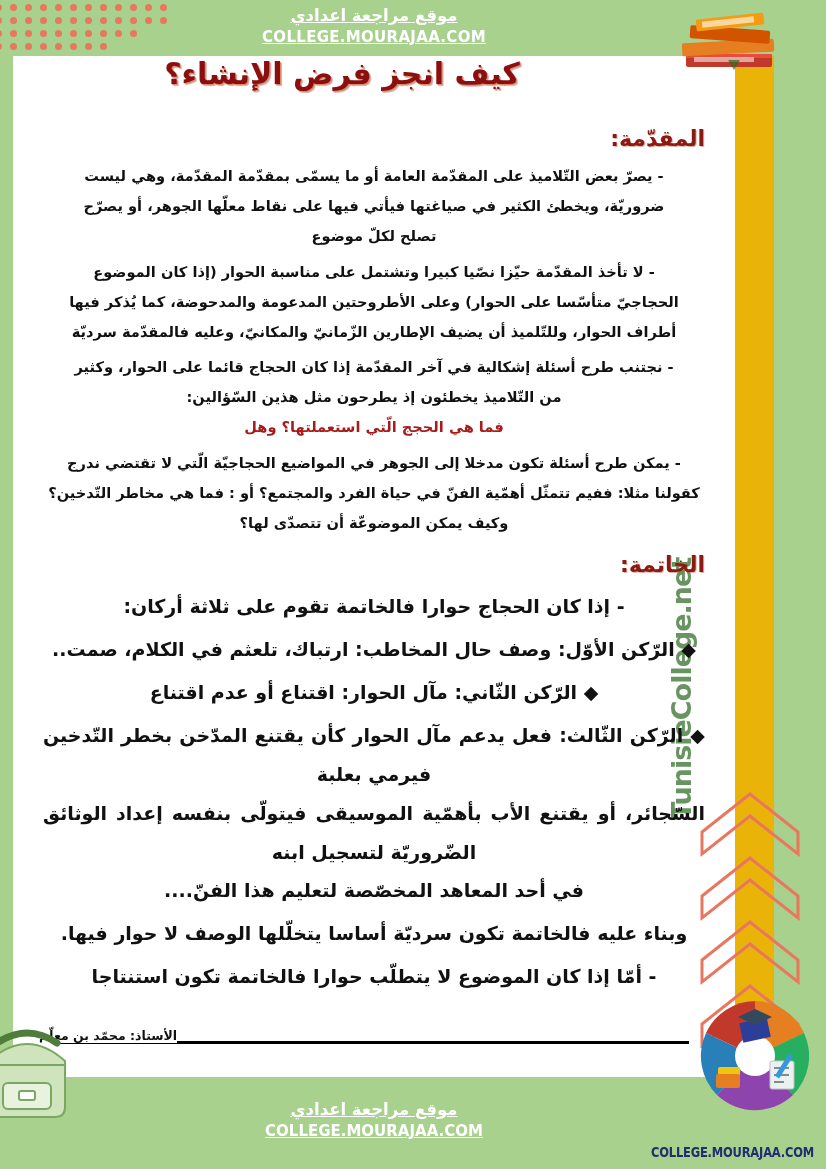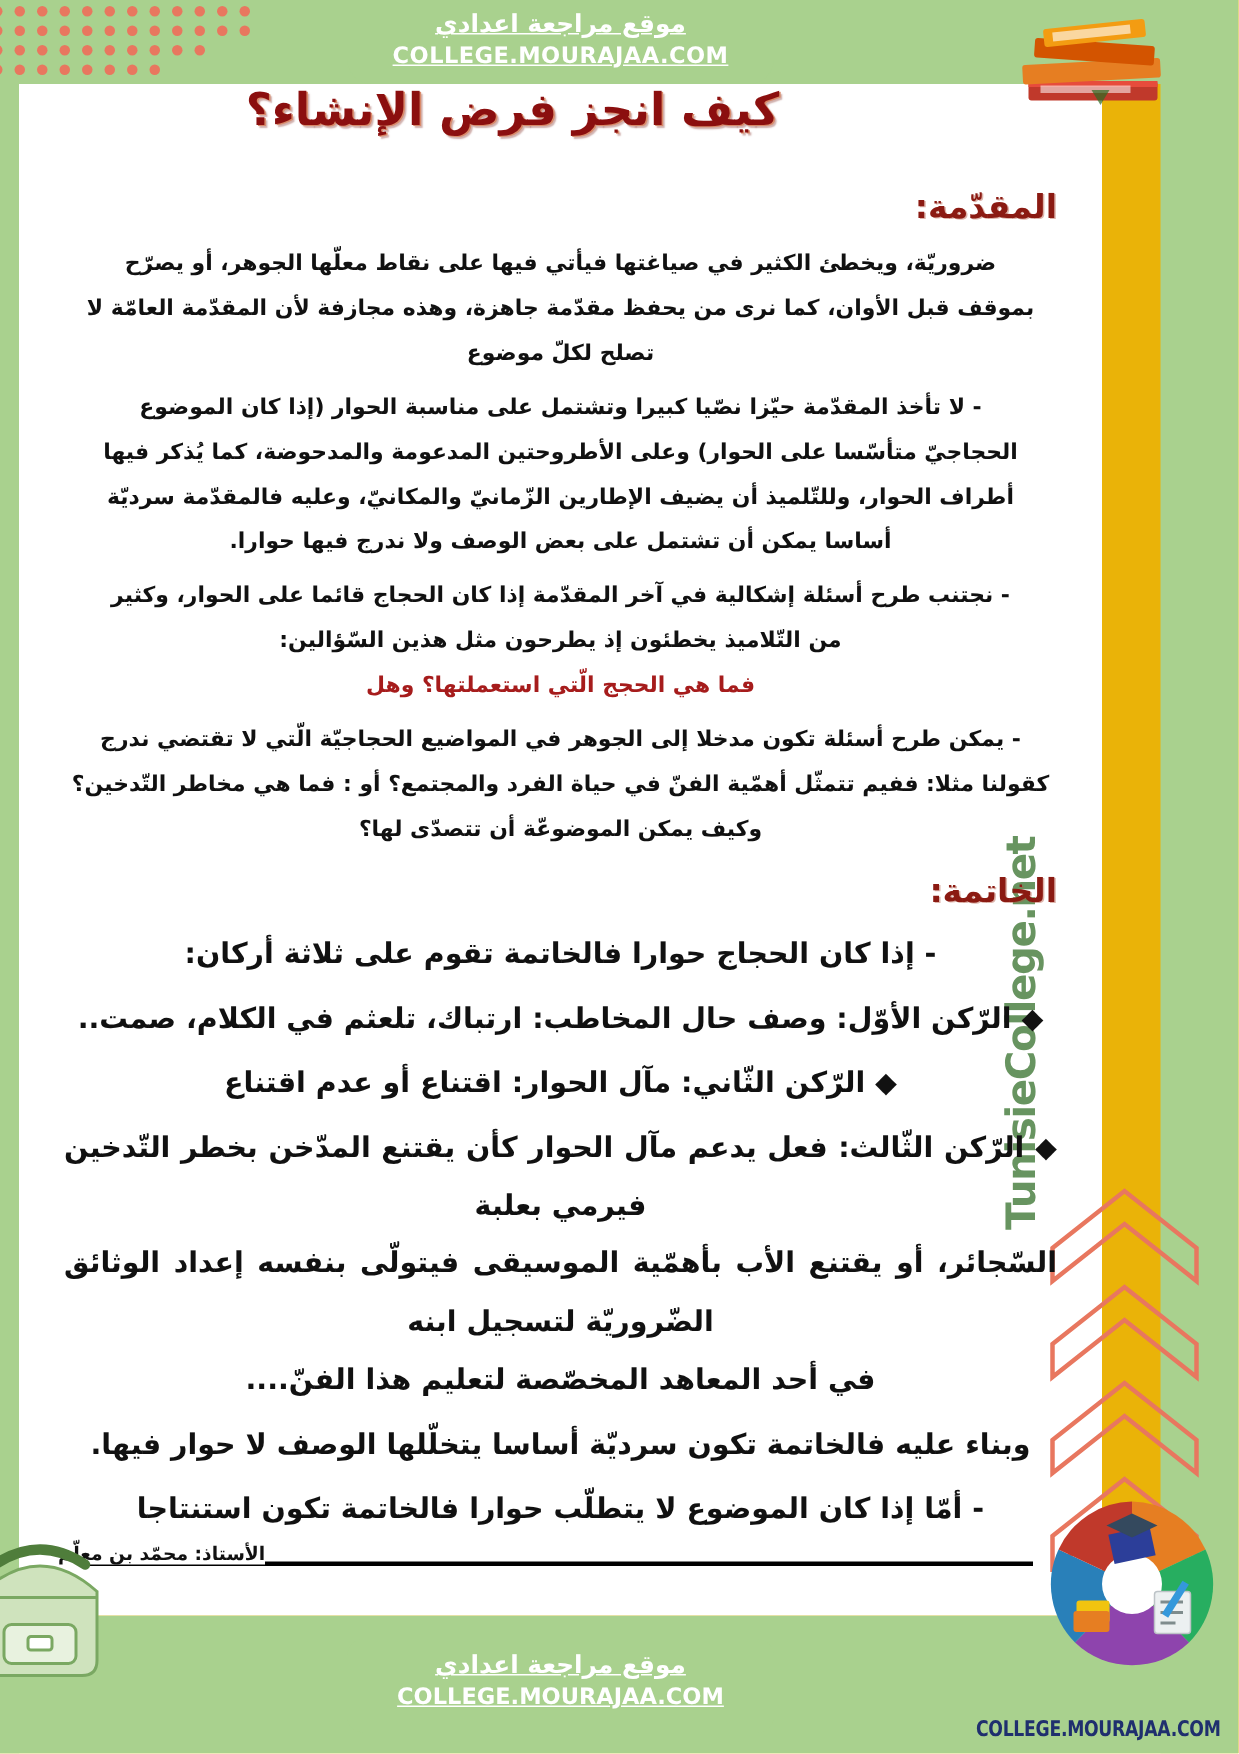--- a/index.html
+++ b/index.html
@@ -380,29 +380,28 @@
         <path d="M60 52 l6 10 l6 -10 z" fill="#2e6b23" opacity=".7"></path>
       </g>
     </svg>
   </div>
 
   <div class="doc-title">كيف انجز فرض الإنشاء؟</div>
 
   <div class="content" id="content">
       <div class="section-heading">المقدّمة:</div>
       <div class="para">
+        <div>-   يصرّ بعض التّلاميذ على المقدّمة العامة أو ما يسمّى بمقدّمة المقدّمة، وهي ليست</div>
         <div>ضروريّة، ويخطئ الكثير في صياغتها فيأتي فيها على نقاط معلّها الجوهر، أو يصرّح</div>
-        <div>بموقف قبل الأوان، كما نرى من يحفظ مقدّمة جاهزة، وهذه مجازفة لأن المقدّمة العامّة لا</div>
         <div class="center-line">تصلح لكلّ موضوع</div>
       </div>
       <div class="para">
         <div>-   لا تأخذ المقدّمة حيّزا نصّيا كبيرا وتشتمل على مناسبة الحوار (إذا كان الموضوع</div>
         <div>الحجاجيّ متأسّسا على الحوار) وعلى الأطروحتين المدعومة والمدحوضة، كما يُذكر فيها</div>
         <div>أطراف الحوار، وللتّلميذ أن يضيف الإطارين الزّمانيّ والمكانيّ، وعليه فالمقدّمة سرديّة</div>
-        <div class="center-line">أساسا يمكن أن تشتمل على بعض الوصف ولا ندرج فيها حوارا.</div>
       </div>
       <div class="para">
         <div>-   نجتنب طرح أسئلة إشكالية في آخر المقدّمة إذا كان الحجاج قائما على الحوار، وكثير</div>
         <div>من التّلاميذ يخطئون إذ يطرحون مثل هذين السّؤالين:</div>
         <div class="red">فما هي الحجج الّتي استعملتها؟ وهل</div>
       </div>
       <div class="para">
         <div>-   يمكن طرح أسئلة تكون مدخلا إلى الجوهر في المواضيع الحجاجيّة الّتي لا تقتضي ندرج</div>
         <div>كقولنا مثلا: ففيم تتمثّل أهمّية الفنّ في حياة الفرد والمجتمع؟ أو : فما هي مخاطر التّدخين؟</div>
         <div class="center-line">وكيف يمكن الموضوعّة أن تتصدّى لها؟</div>

